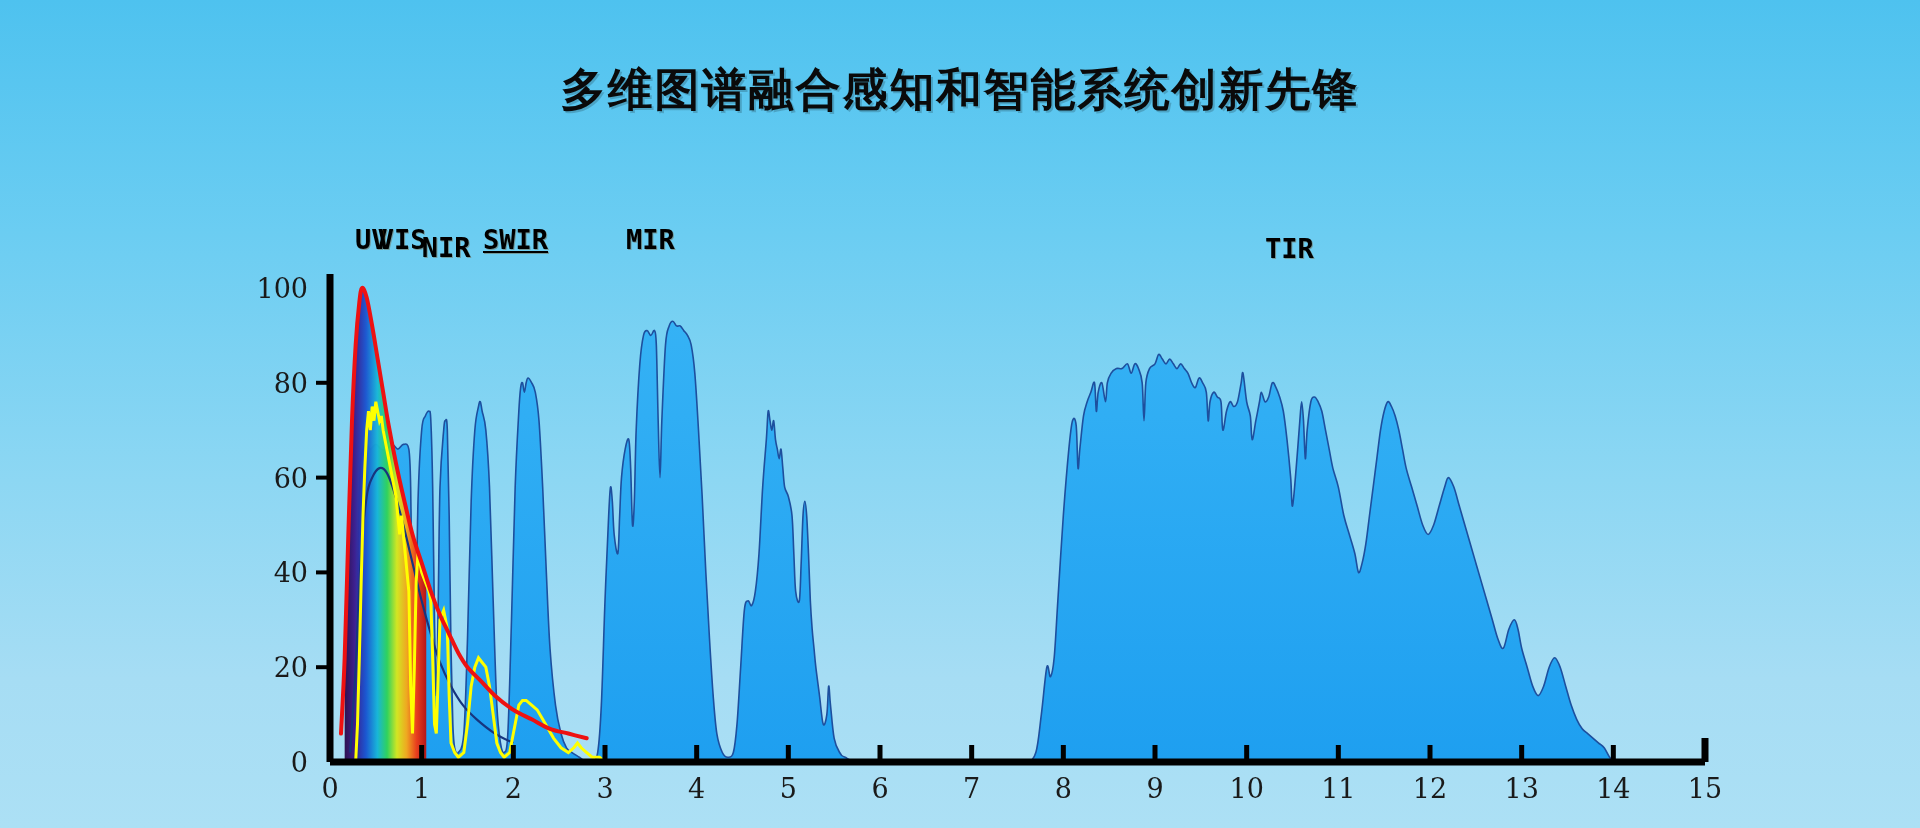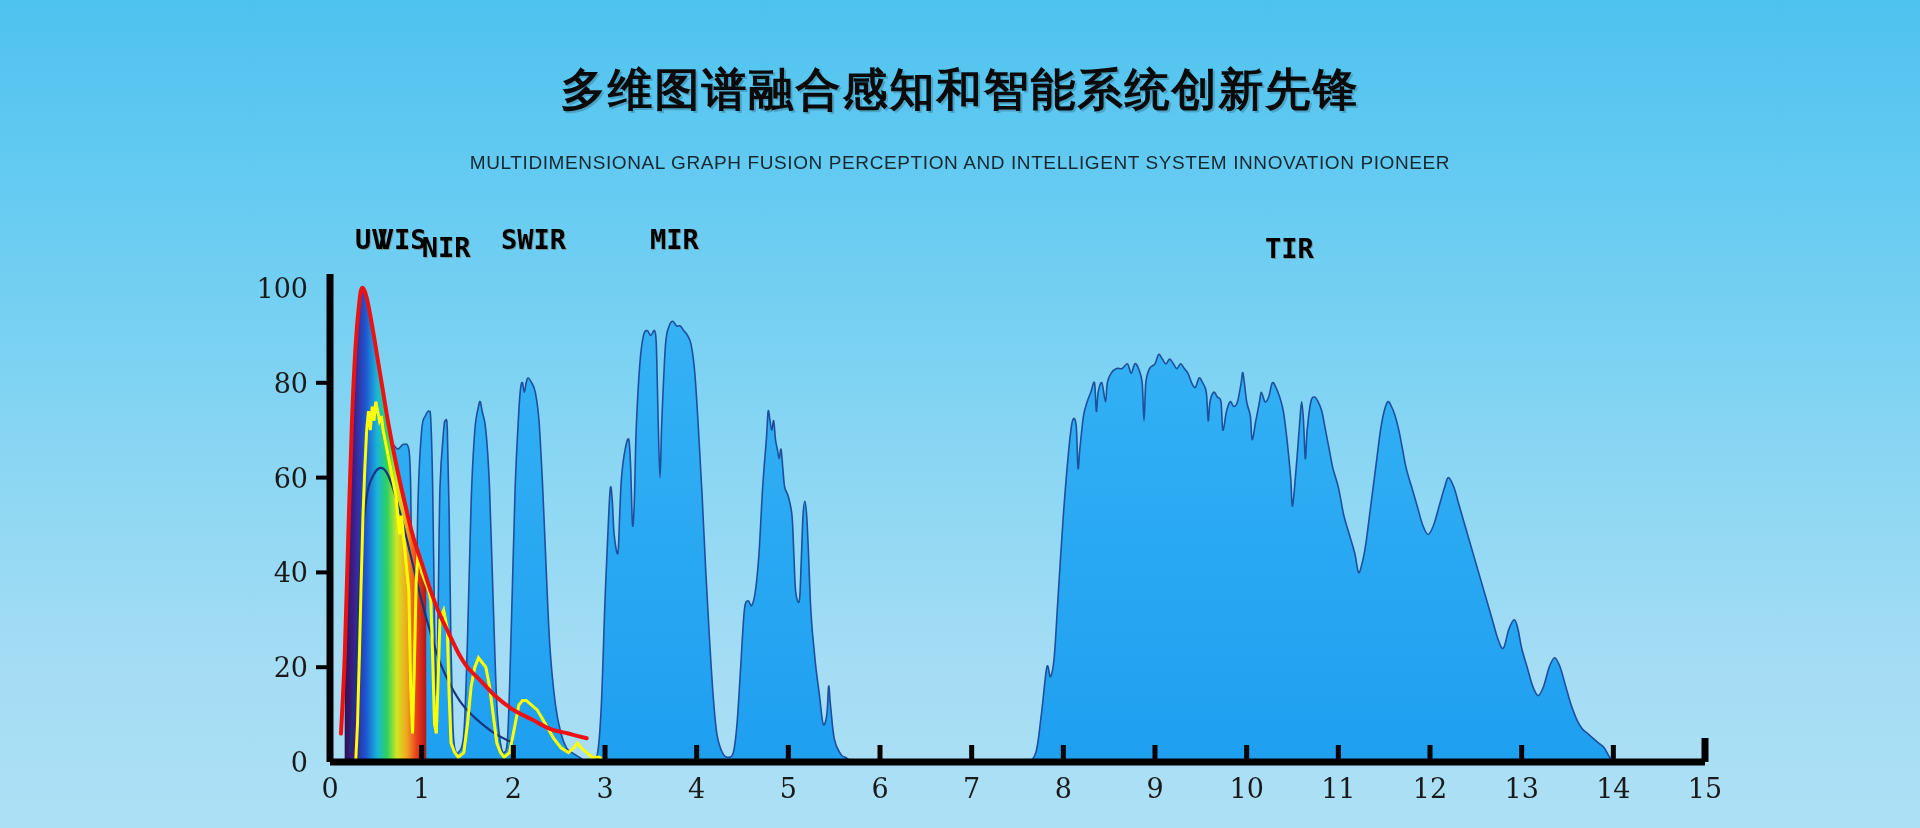--- a/index.html
+++ b/index.html
@@ -37,27 +37,26 @@
   .ytick,.xtick{
     font-family:"DejaVu Serif","Liberation Serif",serif;
     font-size:27px;fill:#1a1a1a;
   }
 </style>
 </head>
 <body>
 
 <div id="stage">
   <div class="title">多维图谱融合感知和智能系统创新先锋</div>
-  <div class="subtitle">MULTIDIMENSIONAL GRAPH FUSION PERCEPTION AND INTELLIGENT SYSTEM INNOVATION PIONEER</div>
   <div id="bandlabels">
       <div class="bandlabel" style="left: 355px; top: 224px;">UV</div>
       <div class="bandlabel" style="left: 377.667px; top: 224px; text-align: center;">VIS</div>
       <div class="bandlabel" style="left: 421.667px; top: 232px;">NIR</div>
-      <div class="bandlabel" style="left: 501px; top: 224px;">SWIR</div>
-      <div class="bandlabel" style="left: 650px; top: 224px;">MIR</div>
+      <div class="bandlabel" style="left: 483px; top: 224px; text-decoration: underline;">SWIR</div>
+      <div class="bandlabel" style="left: 626px; top: 224px;">MIR</div>
       <div class="bandlabel" style="left: 1265px; top: 233px;">TIR</div>
     </div>
   <svg id="chart" width="1920" height="828">
       <defs>
         <linearGradient id="rainbow" x1="0" y1="0" x2="1" y2="0">
           <stop offset="0%" stop-color="#2b0b4a"></stop>
           <stop offset="12%" stop-color="#3a1a8c"></stop>
           <stop offset="26%" stop-color="#1b55d0"></stop>
           <stop offset="40%" stop-color="#18b6d8"></stop>
           <stop offset="52%" stop-color="#2fd35a"></stop>

